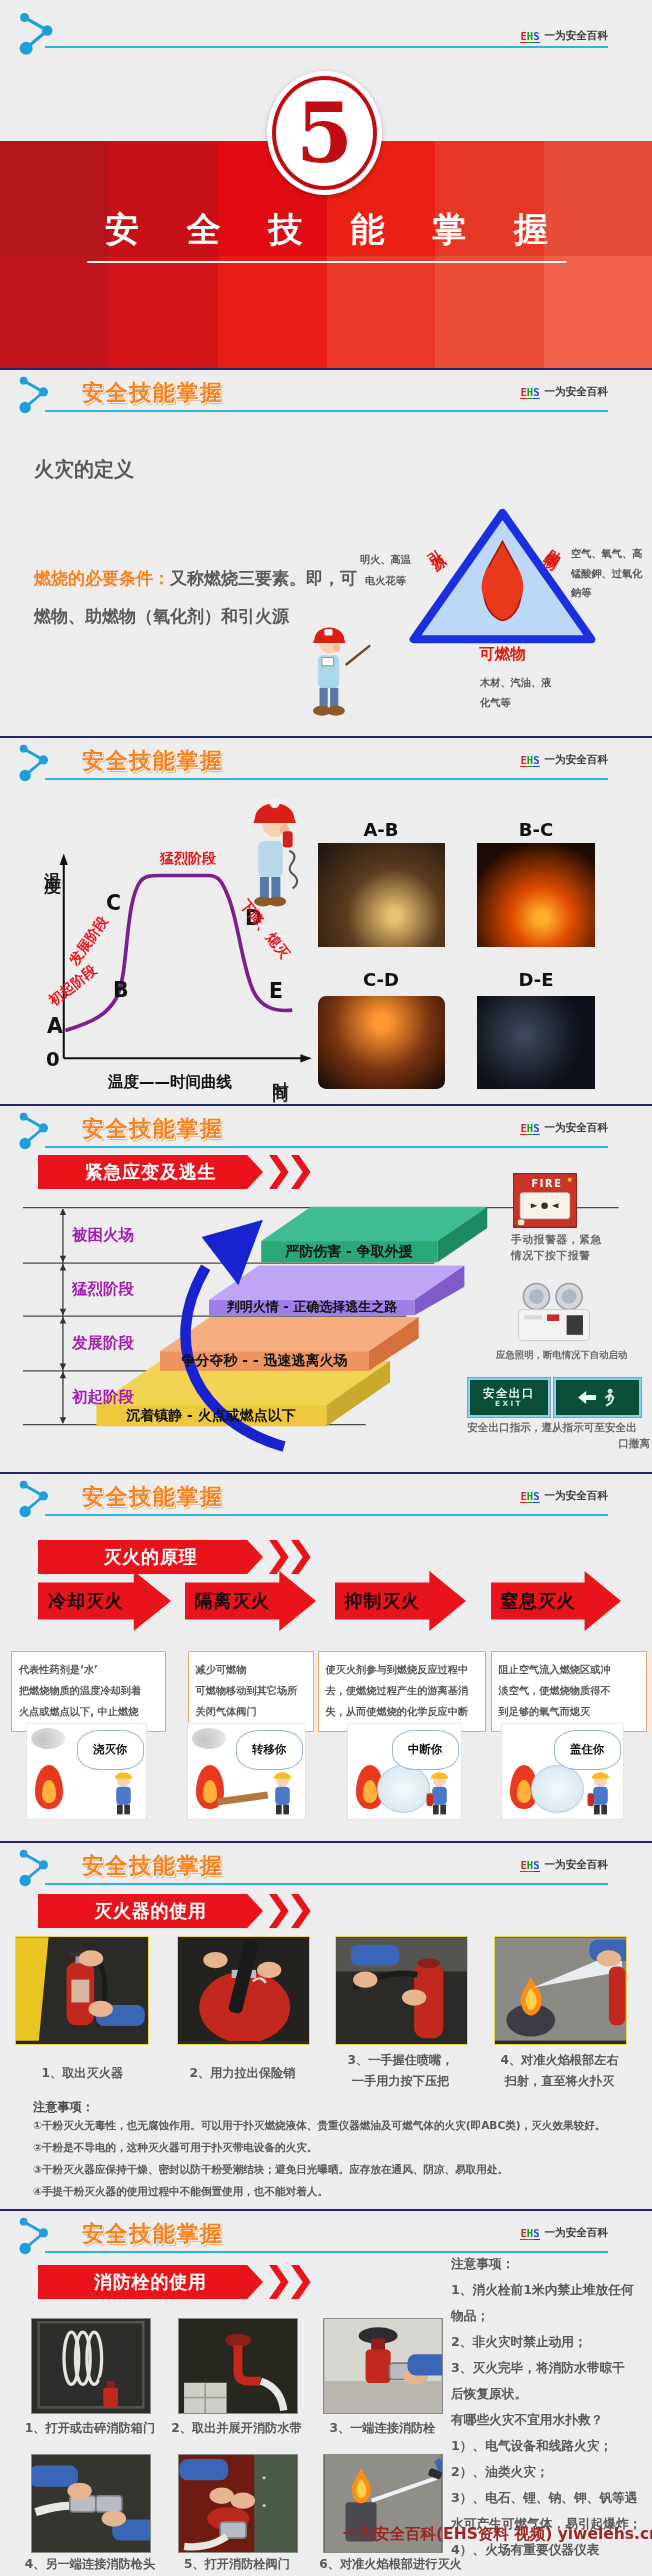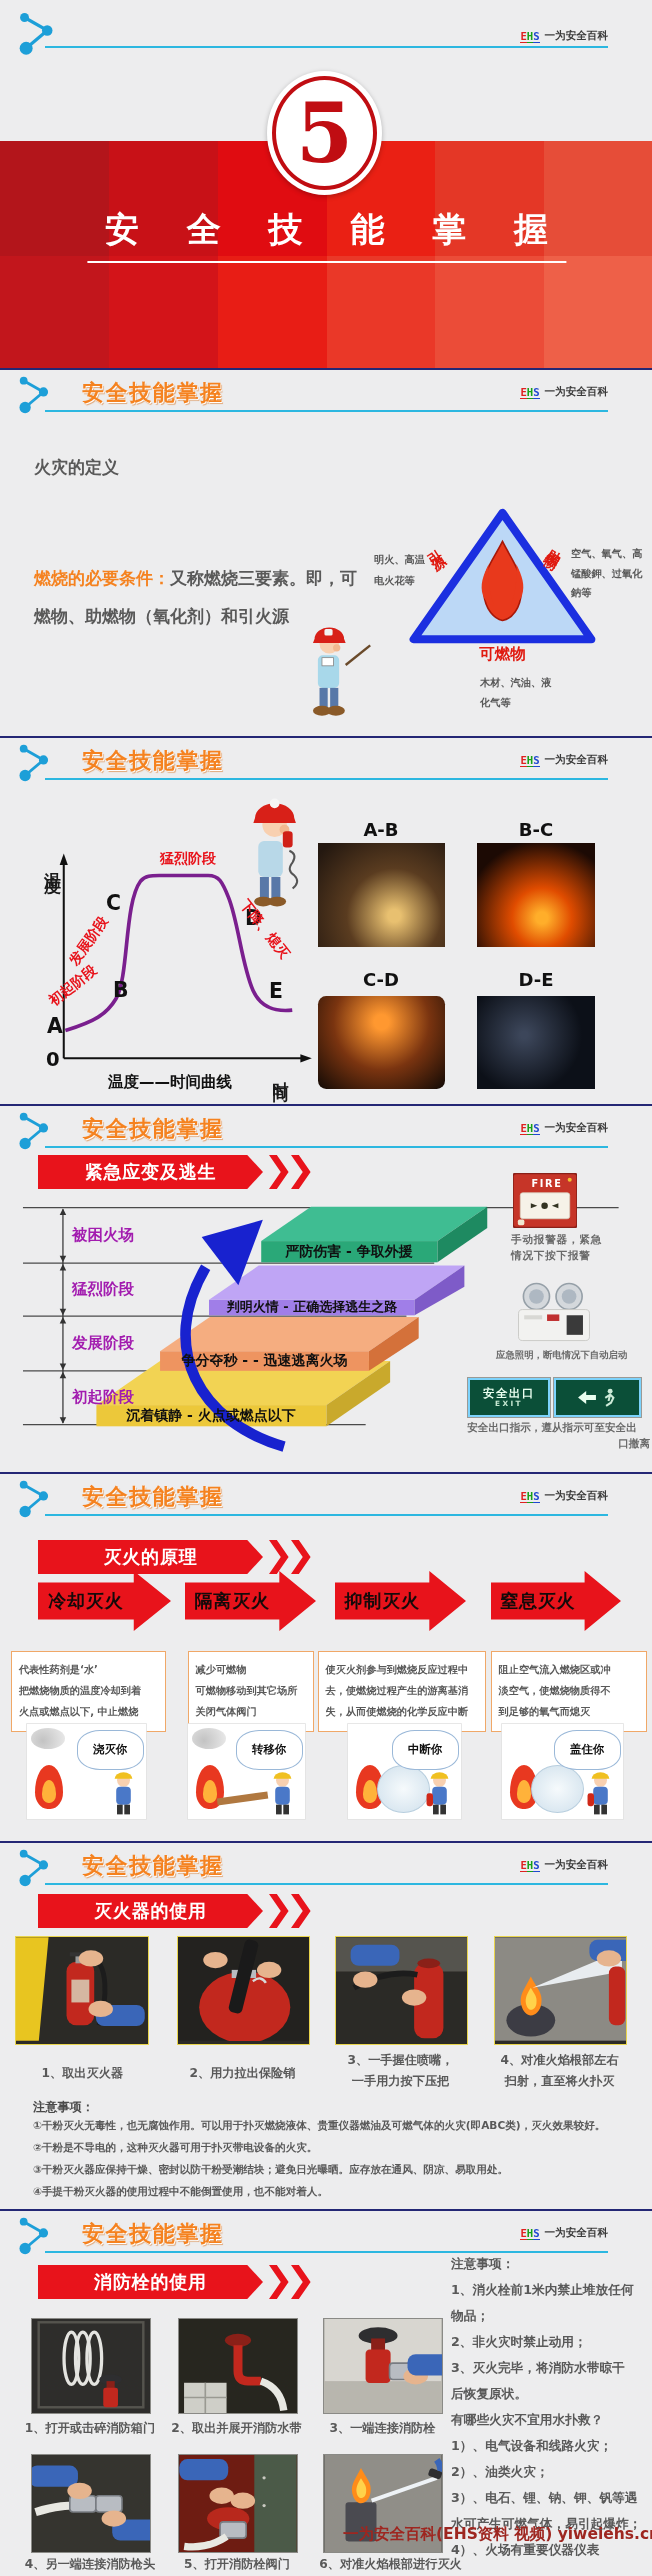--- a/index.html
+++ b/index.html
@@ -152,36 +152,36 @@
     <svg class="abs" style="left:18px;top:6.5px" width="34" height="41" viewBox="0 0 48 58">
         <use href="#molecule"></use>
       </svg>
     <div class="hdr-title">安全技能掌握</div>
     <div class="ehs">
       <span class="ehs-word"><b class="e">E</b><b class="h">H</b><b class="s">S</b></span>
       <span class="ehs-suffix">一为安全百科</span>
     </div>
     <div class="cyan" style="top:42px;width:563px"></div>
 
-    <div class="abs g" style="left:34px;top:88px;font-size:17px">火灾的定义</div>
+    <div class="abs g" style="left:34px;top:88px;font-size:20px">火灾的定义</div>
     <div class="abs" style="left:34px;top:199px;font-size:17px;width:343px">
       <span style="color:#f5821f;font-weight:bold">燃烧的必要条件：</span><span class="g">又称燃烧三要素。即，可</span>
     </div>
     <div class="abs g" style="left:34px;top:237px;font-size:17px">燃物、助燃物（氧化剂）和引火源</div>
 
     <svg class="abs" style="left:408px;top:139px" width="189" height="139" viewBox="0 0 232 170">
       <polygon points="116,7 7,162 225,162" fill="#bcd8f6" stroke="#1b2fe0" stroke-width="10" stroke-linejoin="round"></polygon>
       <path d="M116 42 C104 66 90 80 93 106 C95 126 106 137 116 139 C128 137 138 124 139 105 C141 80 128 66 116 42 Z" fill="#e8391c" stroke="#a81808" stroke-width="2"></path>
       <path d="M99 70 C92 84 88 96 92 108 C95 117 102 121 106 120 C100 108 98 88 99 70 Z" fill="#e8391c"></path>
       <path d="M133 70 C140 84 144 96 140 108 C137 117 130 121 126 120 C132 108 134 88 133 70 Z" fill="#e8391c"></path>
     </svg>
     <div class="abs" style="left:437px;top:168px;height:75px;writing-mode:vertical-rl;transform:rotate(-33deg);color:#e01a10;font-weight:bold;font-size:14px;letter-spacing:3.3px">引火源</div>
     <div class="abs" style="left:535px;top:168px;height:75px;writing-mode:vertical-rl;transform:rotate(33deg);color:#e01a10;font-weight:bold;font-size:14px;letter-spacing:3.3px">助燃物</div>
     <div class="abs" style="left:455px;top:276px;width:95px;text-align:center;color:#e01a10;font-weight:bold;font-size:15.5px">可燃物</div>
-    <div class="abs note" style="left:374px;top:181px;line-height:21px;text-align:left">
+    <div class="abs note" style="left:360px;top:181px;line-height:21px;text-align:center">
       <div>明火、高温</div>
       <div>电火花等</div>
     </div>
     <div class="abs note" style="left:571px;top:176px;line-height:19.6px">
       <div>空气、氧气、高</div>
       <div>锰酸鉀、过氧化</div>
       <div>鈉等</div>
     </div>
     <div class="abs note" style="left:480px;top:305px;line-height:19.6px">
       <div>木材、汽油、液</div>

